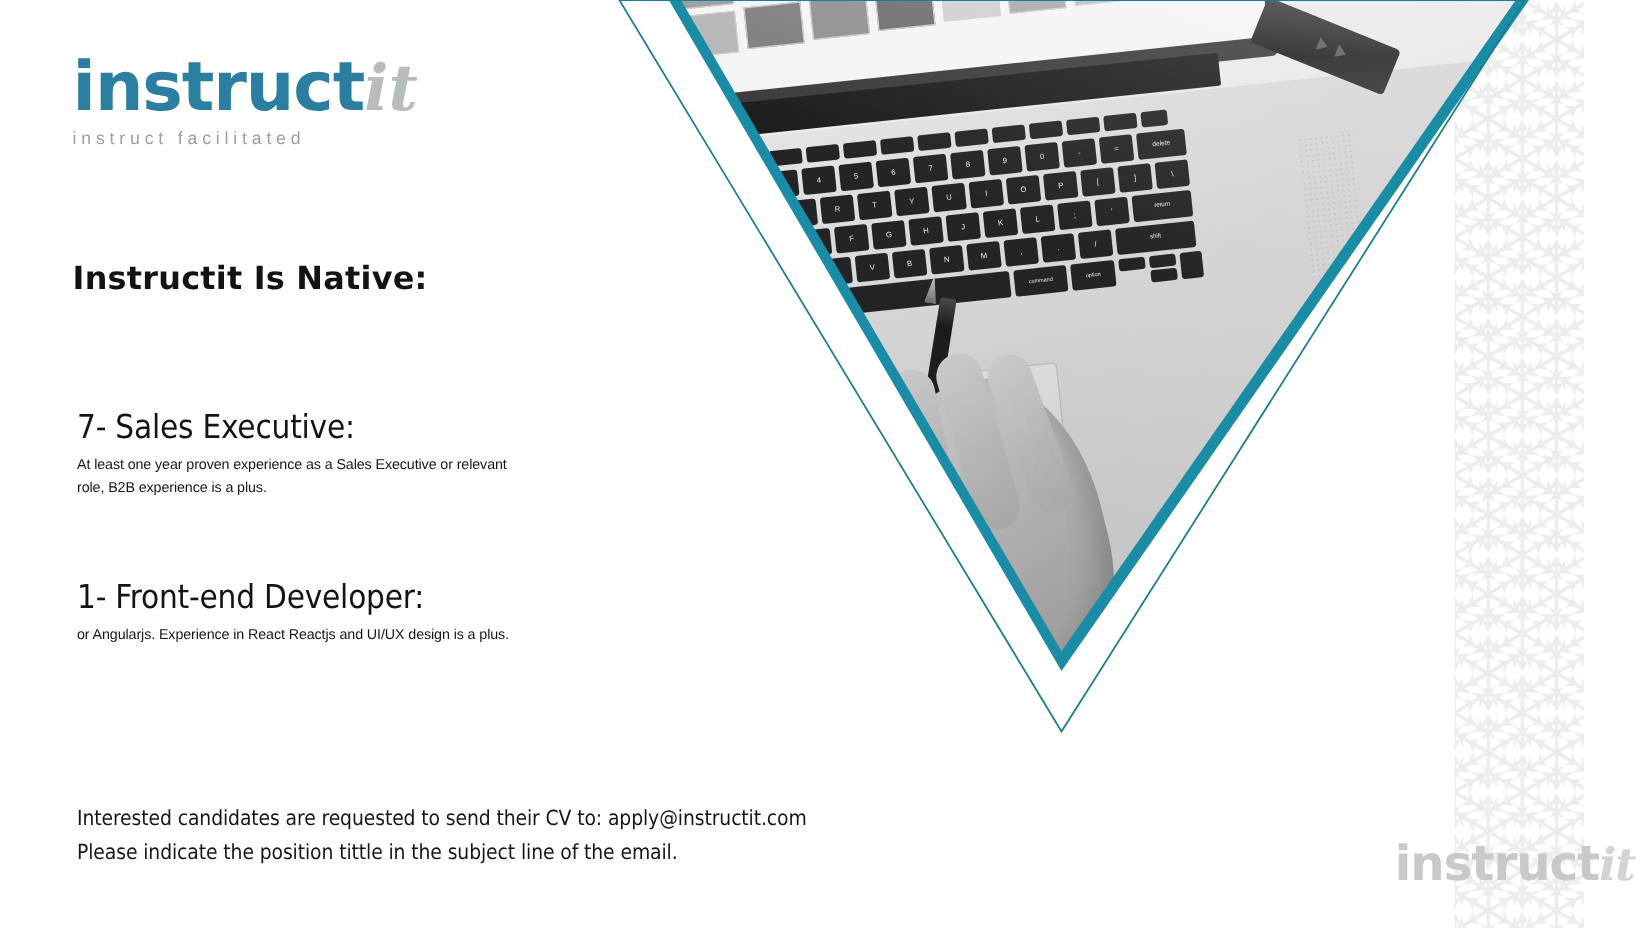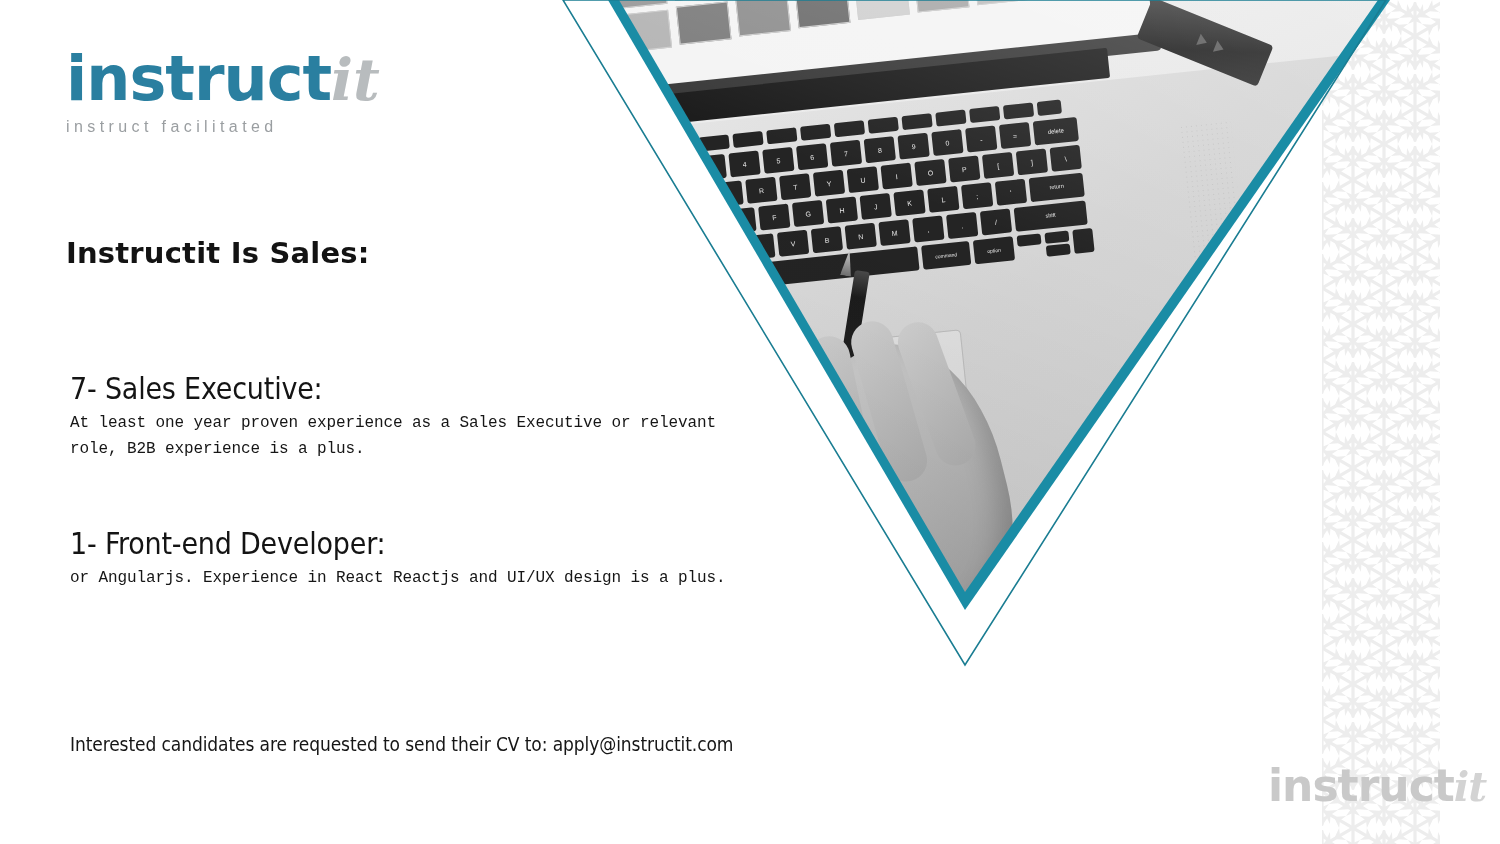--- a/index.html
+++ b/index.html
@@ -205,24 +205,24 @@
   .job-2{ top:527px; }
   .job-head{
     font-size:30px;
     color:#141414;
     font-family:"DejaVu Sans Condensed","DejaVu Sans", sans-serif;
     letter-spacing:-0.2px;
     line-height:1.1;
     margin-bottom:6px;
   }
   .job-desc{
-    font-size:16px;
+    font-size:13px;
     color:#161616;
     line-height:1.62;
-    font-family:Liberation Mono, monospace;
+    font-family:Liberation Sans, sans-serif;
     letter-spacing:-0.1px;
   }
   .job-desc div{ white-space:nowrap; }
 
   .footer{
     position:absolute; left:70px; top:729px;
     font-size:19px;
     color:#161616;
     line-height:1.65;
     font-family:"DejaVu Sans Condensed","DejaVu Sans", sans-serif;
@@ -436,38 +436,39 @@
     <svg class="tri-line" viewBox="0 0 850 700" xmlns="http://www.w3.org/2000/svg" aria-hidden="true">
       <polygon points="23,0 846,0 425,665" fill="none" stroke="#1a7d92" stroke-width="1.6"></polygon>
     </svg>
   </div>
 
   <div class="logo">
     <div class="logo-word"><span>instruct</span><span class="logo-it">it</span></div>
     <div class="logo-tag">instruct facilitated</div>
   </div>
 
-  <div class="hiring-title">Instructit Is Sales:</div>
+  <div class="hiring-title">Instructit Is Native:</div>
 
   <div class="job job-1">
     <div class="job-head">7- Sales Executive:</div>
     <div class="job-desc">
       <div>At least one year proven experience as a Sales Executive or relevant</div>
       <div>role, B2B experience is a plus.</div>
     </div>
   </div>
 
   <div class="job job-2">
     <div class="job-head">1- Front-end Developer:</div>
     <div class="job-desc">
       <div>or Angularjs. Experience in React Reactjs and UI/UX design is a plus.</div>
     </div>
   </div>
 
   <div class="footer">
     <div>Interested candidates are requested to send their CV to: apply@instructit.com</div>
+    <div>Please indicate the position tittle in the subject line of the email.</div>
   </div>
 
   <div class="wm-logo">
     <div class="wm-word"><span>instruct</span><span class="wm-it">it</span></div>
   </div>
 
 </div>
 
 </body></html>

